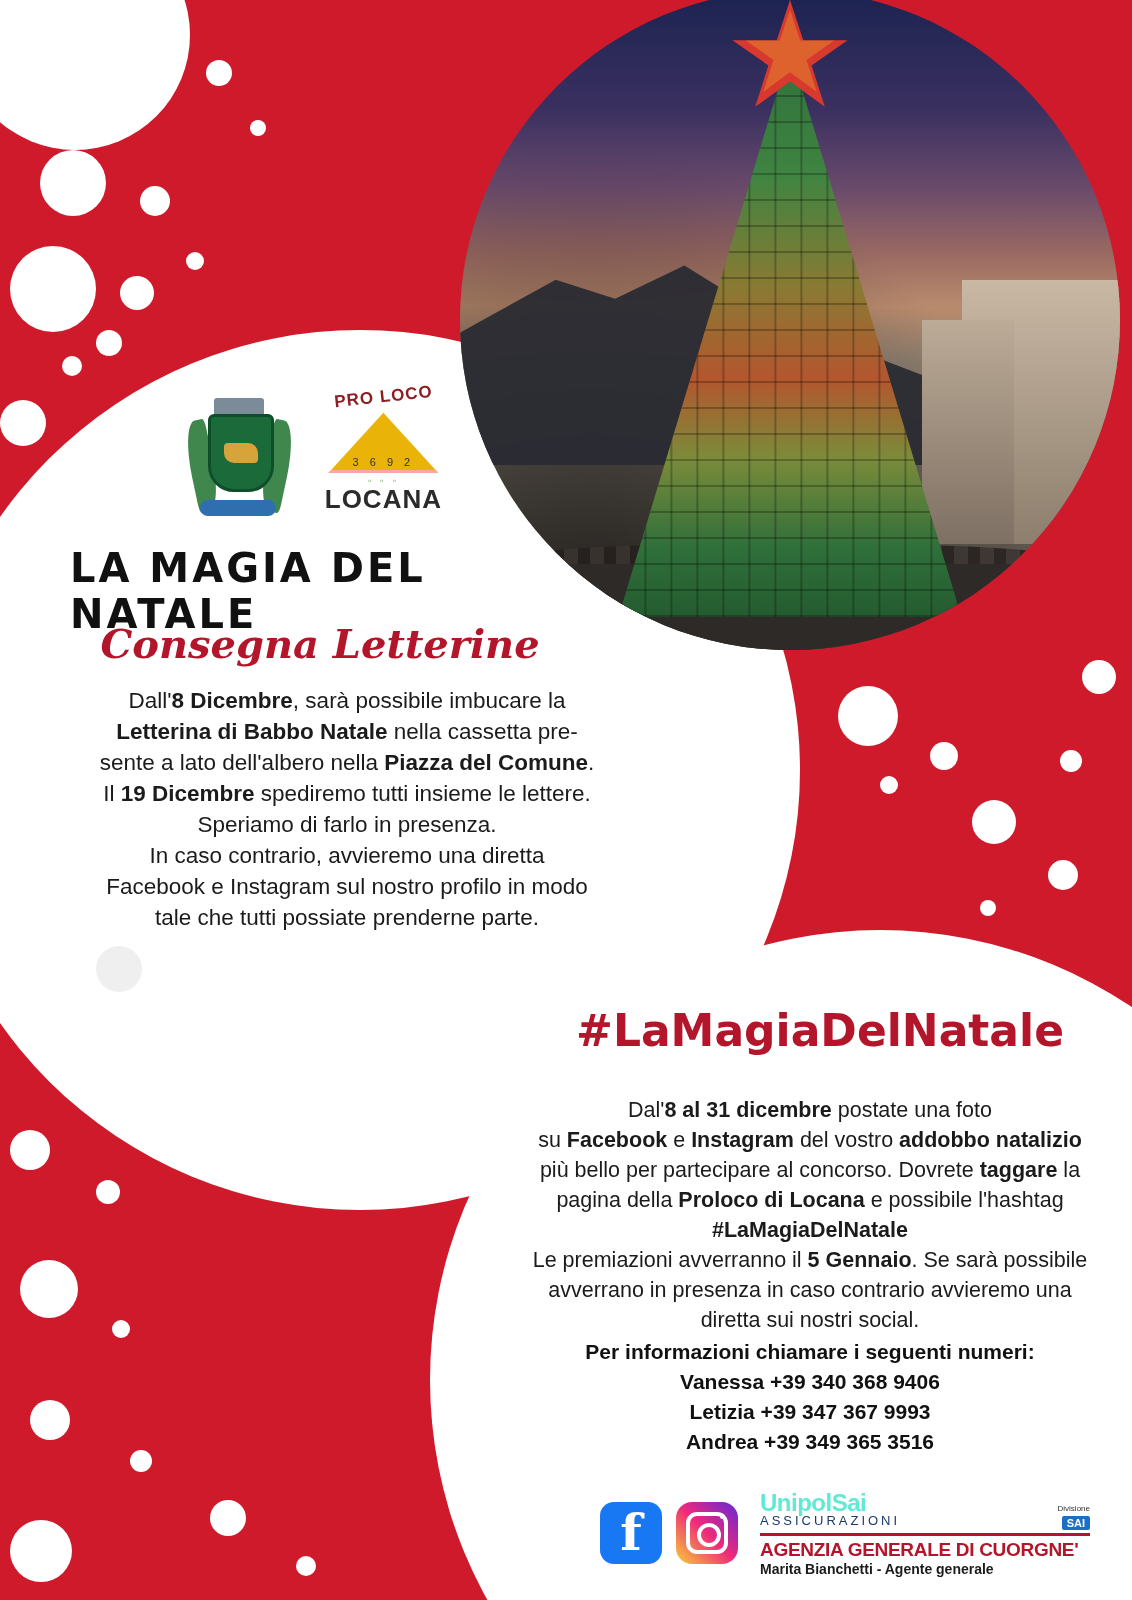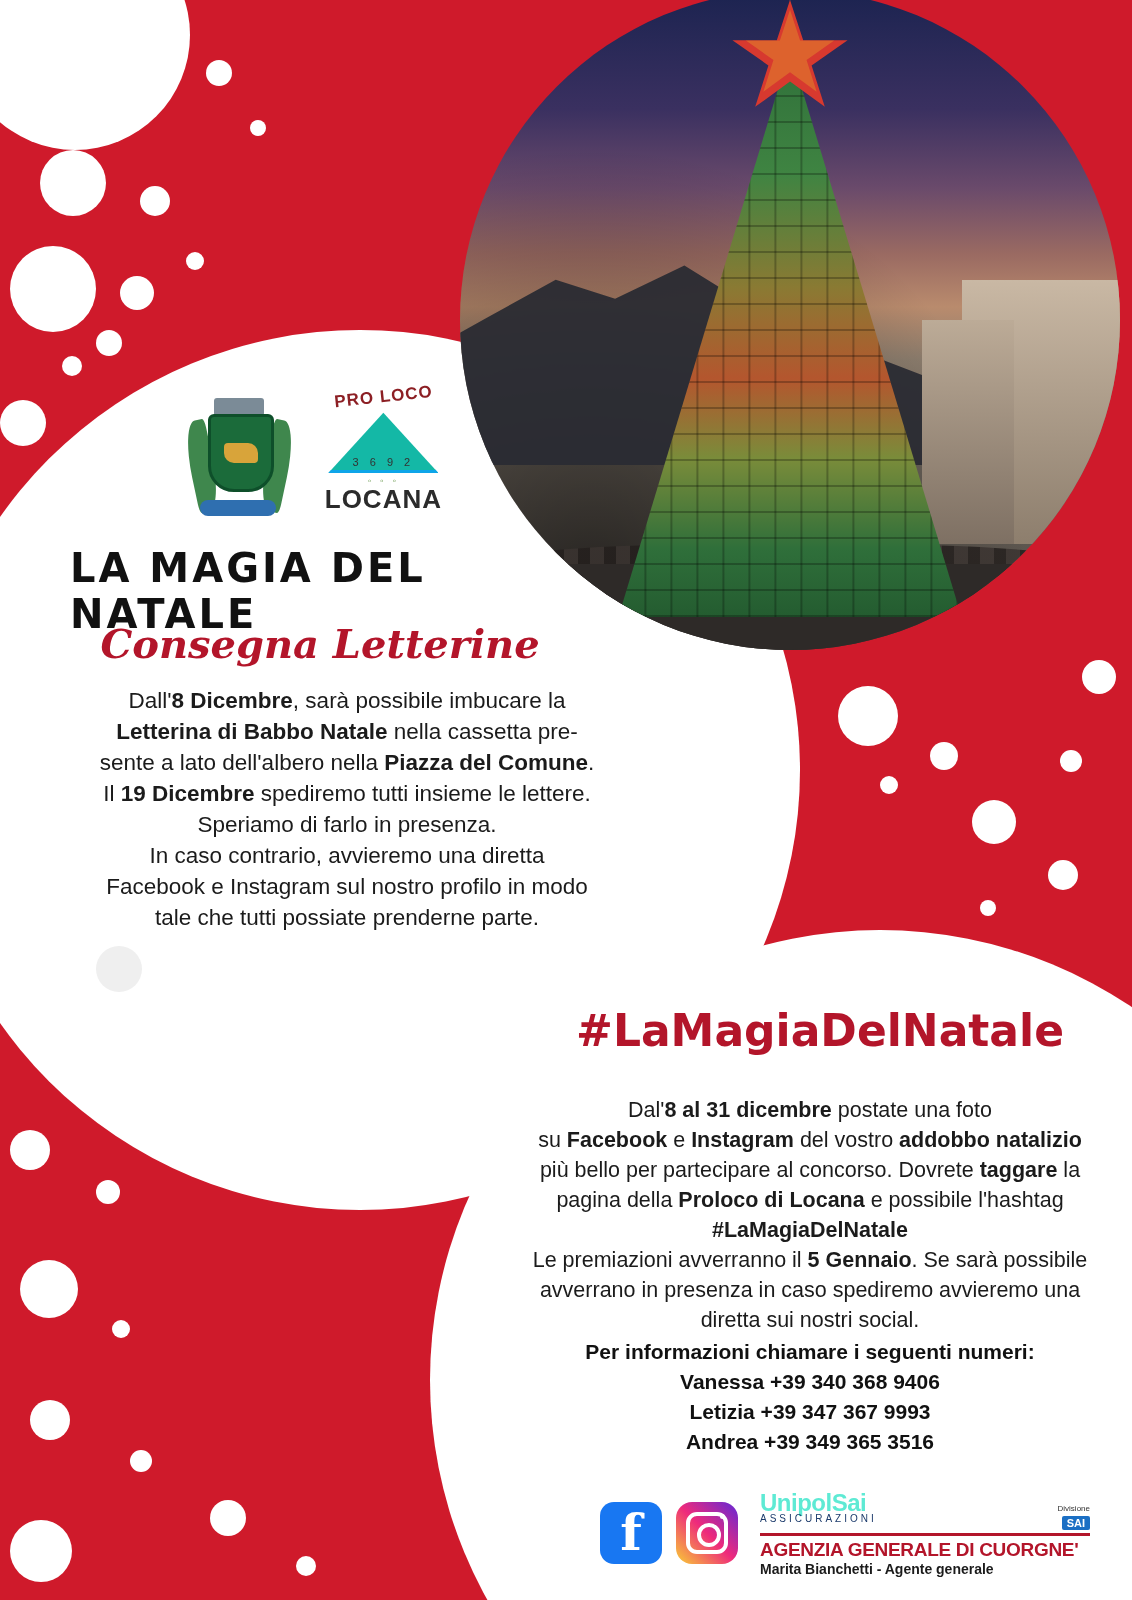--- a/index.html
+++ b/index.html
@@ -99,22 +99,22 @@
   .crest .crown{position:absolute;left:24px;top:6px;width:50px;height:18px;background:#7b8b97;border-radius:3px;}
   .crest .laurelL,.crest .laurelR{position:absolute;top:28px;width:24px;height:92px;background:#2f7d3e;
     border-radius:60% 10% 60% 10%;opacity:.92;}
   .crest .laurelL{left:0;transform:rotate(-12deg);}
   .crest .laurelR{right:0;transform:rotate(12deg) scaleX(-1);}
   .crest .ribbon{position:absolute;left:10px;top:108px;width:76px;height:16px;background:#2f6fb0;border-radius:8px;}
 
   .proloco{width:135px;height:145px;position:relative;text-align:center;}
   .proloco .pl-top{font-size:17px;font-weight:700;color:#8c1f24;letter-spacing:1px;transform:rotate(-6deg);}
   .proloco .pl-mtn{
-    margin:2px auto 0;width:104px;height:58px;background:#14b8a6;
-    border:3px solid #0ea5e9;
+    margin:2px auto 0;width:104px;height:58px;background:#eab308;
+    border:3px solid #fca5a5;
     clip-path:polygon(50% 6%, 100% 100%, 0% 100%);
     position:relative;
   }
   .proloco .pl-num{position:absolute;left:0;right:0;bottom:2px;font-size:11px;letter-spacing:4px;color:#333;}
   .proloco .pl-dots{font-size:10px;color:#5b8f3c;letter-spacing:3px;margin-top:2px;}
   .proloco .pl-name{font-size:26px;font-weight:700;color:#2b2b2b;letter-spacing:1px;line-height:1;}
 
   
   .title-main{
     position:absolute;left:70px;top:545px;width:500px;
@@ -152,21 +152,21 @@
   .sociallogos{position:absolute;left:600px;top:1478px;width:520px;height:110px;display:flex;align-items:center;gap:14px;}
   .fb{width:62px;height:62px;border-radius:14px;background:#1877f2;color:#fff;display:flex;align-items:center;justify-content:center;font-size:50px;font-weight:700;font-family:"DejaVu Serif",serif;line-height:1;}
   .ig{width:62px;height:62px;border-radius:16px;background:linear-gradient(45deg,#f9ce34,#ee2a7b,#6228d7);display:flex;align-items:center;justify-content:center;}
   .ig .sq{width:34px;height:34px;border:4px solid #fff;border-radius:11px;position:relative;}
   .ig .sq:after{content:"";position:absolute;left:7px;top:7px;width:16px;height:16px;border:4px solid #fff;border-radius:50%;}
   .ig .sq:before{content:"";position:absolute;right:-1px;top:-2px;width:5px;height:5px;background:#fff;border-radius:50%;}
 
   .unipol{margin-left:8px;width:330px;}
   .unipol .u-top{display:flex;align-items:baseline;gap:6px;}
   .unipol .u-name{font-size:24px;font-weight:700;color:#5eead4;font-family:Liberation Sans, sans-serif;letter-spacing:-.5px;}
-  .unipol .u-ass{font-size:10px;letter-spacing:3px;color:#1b3a6b;margin-top:-4px;}
+  .unipol .u-ass{font-size:13px;letter-spacing:3px;color:#1b3a6b;margin-top:-4px;}
   .unipol .u-div{font-size:8px;color:#333;margin-left:20px;}
   .unipol .u-sai{display:inline-block;background:#1b6fc4;color:#fff;font-size:11px;font-weight:700;padding:1px 5px;border-radius:2px;}
   .unipol .u-line{height:3px;background:#b3152a;margin:2px 0 3px;}
   .unipol .u-ag{font-size:19px;font-weight:700;color:#b3152a;letter-spacing:-.3px;}
   .unipol .u-agent{font-size:14px;font-weight:700;color:#1b1b1b;}
 </style>
 </head>
 <body>
 
 <div class="poster">
@@ -264,21 +264,21 @@
 
   <div class="hashtag">#LaMagiaDelNatale</div>
 
   <div class="body-right">
     <span>Dal'</span><b>8 al 31 dicembre</b><span> postate una foto</span><br>
     <span>su </span><b>Facebook</b><span> e </span><b>Instagram</b><span> del vostro </span><b>addobbo natalizio</b><br>
     <span>più bello per partecipare al concorso. Dovrete </span><b>taggare</b><span> la</span><br>
     <span>pagina della  </span><b>Proloco di Locana</b><span> e possibile l'hashtag</span><br>
     <b>#LaMagiaDelNatale</b><br>
     <span>Le premiazioni avverranno il </span><b>5 Gennaio</b><span>. Se sarà possibile</span><br>
-    <span>avverrano in presenza in caso spediremo avvieremo una</span><br>
+    <span>avverrano in presenza in caso contrario avvieremo una</span><br>
     <span>diretta sui nostri social.</span>
   </div>
 
   <div class="contacts">
     <div>Per informazioni chiamare i seguenti numeri:</div>
     <div>Vanessa +39 340 368 9406</div>
     <div>Letizia +39 347 367 9993</div>
     <div>Andrea +39 349 365 3516</div>
   </div>
 

